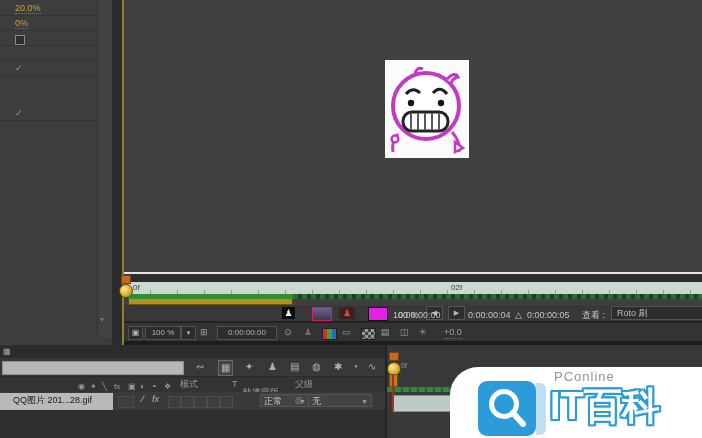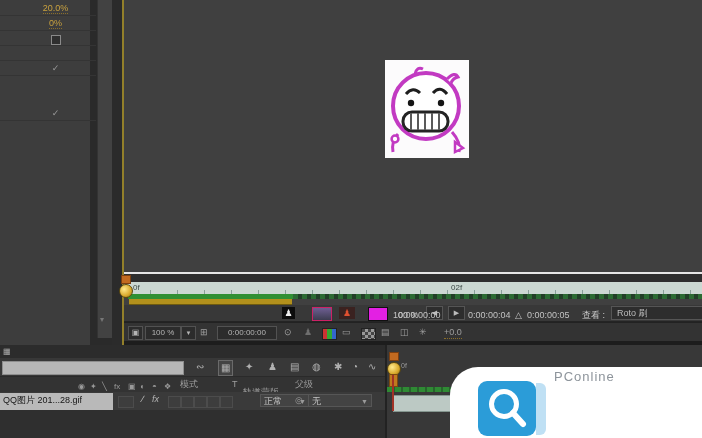--- a/index.html
+++ b/index.html
@@ -1,20 +1,20 @@
 <!DOCTYPE html>
 <html><head>
 <meta charset="utf-8">
 <style>
   html,body{margin:0;padding:0;background:#1b1b1b;}
   #app{position:relative;width:702px;height:438px;background:#2a2a2a;overflow:hidden;
        font-family:"Liberation Sans",sans-serif;color:#c9c9c9;font-size:9px;}
   .abs{position:absolute;}
   
-  #props{left:0;top:0;width:90px;height:345px;background:#3d3d3d;text-align:center;}
+  #props{left:0;top:0;width:124px;height:345px;background:#3d3d3d;}
   .prow{position:absolute;left:0;width:96px;height:14px;line-height:14px;padding-left:15px;box-sizing:border-box;}
   .psep{position:absolute;left:0;width:96px;height:1px;background:#343434;}
   .gold{color:#c9a23f;border-bottom:1px dotted #8a6f2a;}
   .graytxt{color:#8f8f8f;}
   .checktxt{color:#9b9b9b;border-bottom:none;}
   .checkbox{display:inline-block;width:8px;height:8px;border:1px solid #8a8a8a;background:#2f2f2f;vertical-align:middle;}
   #props-scroll{left:97px;top:0;width:15px;height:338px;background:#424242;border-left:1px solid #333;}
   .scroll-arrow{position:absolute;left:2px;top:315px;color:#777;font-size:8px;}
   
   #gutter{left:112px;top:0;width:10px;height:345px;background:#2b2b2b;}
@@ -55,21 +55,21 @@
   #tl-tabrow{position:absolute;left:0;top:0;width:702px;height:13px;background:#2c2c2c;}
   #tl-toolrow{position:absolute;left:0;top:13px;width:702px;height:18px;background:#383838;border-bottom:1px solid #2a2a2a;}
   #tl-field{position:absolute;left:2px;top:3px;width:180px;height:12px;background:#b7b7b7;border:1px solid #8e8e8e;}
   .tlicon{position:absolute;top:2px;color:#b0b0b0;font-size:10px;line-height:14px;}
   .tlicon.boxed{border:1px solid #6a6a6a;background:#444;padding:0 2px;}
   #tl-headrow{position:absolute;left:0;top:32px;width:702px;height:15px;background:#333;
       border-bottom:1px solid #272727;color:#9e9e9e;line-height:15px;}
   .hicon{position:absolute;top:2px;font-size:8px;color:#9a9a9a;}
   #tl-layerrow{position:absolute;left:0;top:47px;width:702px;height:18px;background:#3a3a3a;}
   #layername{position:absolute;left:0;top:1px;width:113px;height:23px;background:#b9b9b9;color:#161616;
-      line-height:15px;padding-left:3px;box-sizing:border-box;}
+      line-height:15px;padding-left:13px;box-sizing:border-box;}
   .swbox{position:absolute;top:4px;width:11px;height:10px;background:#3d3d3d;border:1px solid #4c4c4c;}
   .dd{position:absolute;top:2px;height:13px;background:#434343;border:1px solid #565656;color:#c6c6c6;
       line-height:13px;padding:0 3px;box-sizing:border-box;font-size:9px;}
   .dd .arr{float:right;color:#9a9a9a;font-size:7px;margin-left:4px;}
   #tl-below{position:absolute;left:0;top:65px;width:702px;height:28px;background:#2f2f2f;}
   
   #tl-timearea{position:absolute;left:385px;top:0;width:317px;height:93px;background:#383838;border-left:2px solid #222;}
   #tl-greenbar{position:absolute;left:0;top:42px;width:317px;height:5px;background:#2e7d32;
       background:repeating-linear-gradient(90deg,#2f8a34 0 6px,#27622c 6px 8px);}
   #tl-layerbar{position:absolute;left:6px;top:50px;width:311px;height:15px;background:#bcc9c4;border:1px solid #85968f;}
@@ -250,15 +250,16 @@
 
   <div id="wm" class="abs">
     <div id="wm-logo-page"></div>
     <div id="wm-logo">
       <svg width="58" height="55" viewBox="0 0 58 55">
         <circle cx="26" cy="23" r="12.5" fill="none" stroke="#ffffff" stroke-width="5"></circle>
         <line x1="35" y1="32" x2="45" y2="43" stroke="#ffffff" stroke-width="6" stroke-linecap="round"></line>
       </svg>
     </div>
     <div id="wm-brand">PConline</div>
+    <div id="wm-title">IT百科</div>
   </div>
 
 </div>
 
 </body></html>

